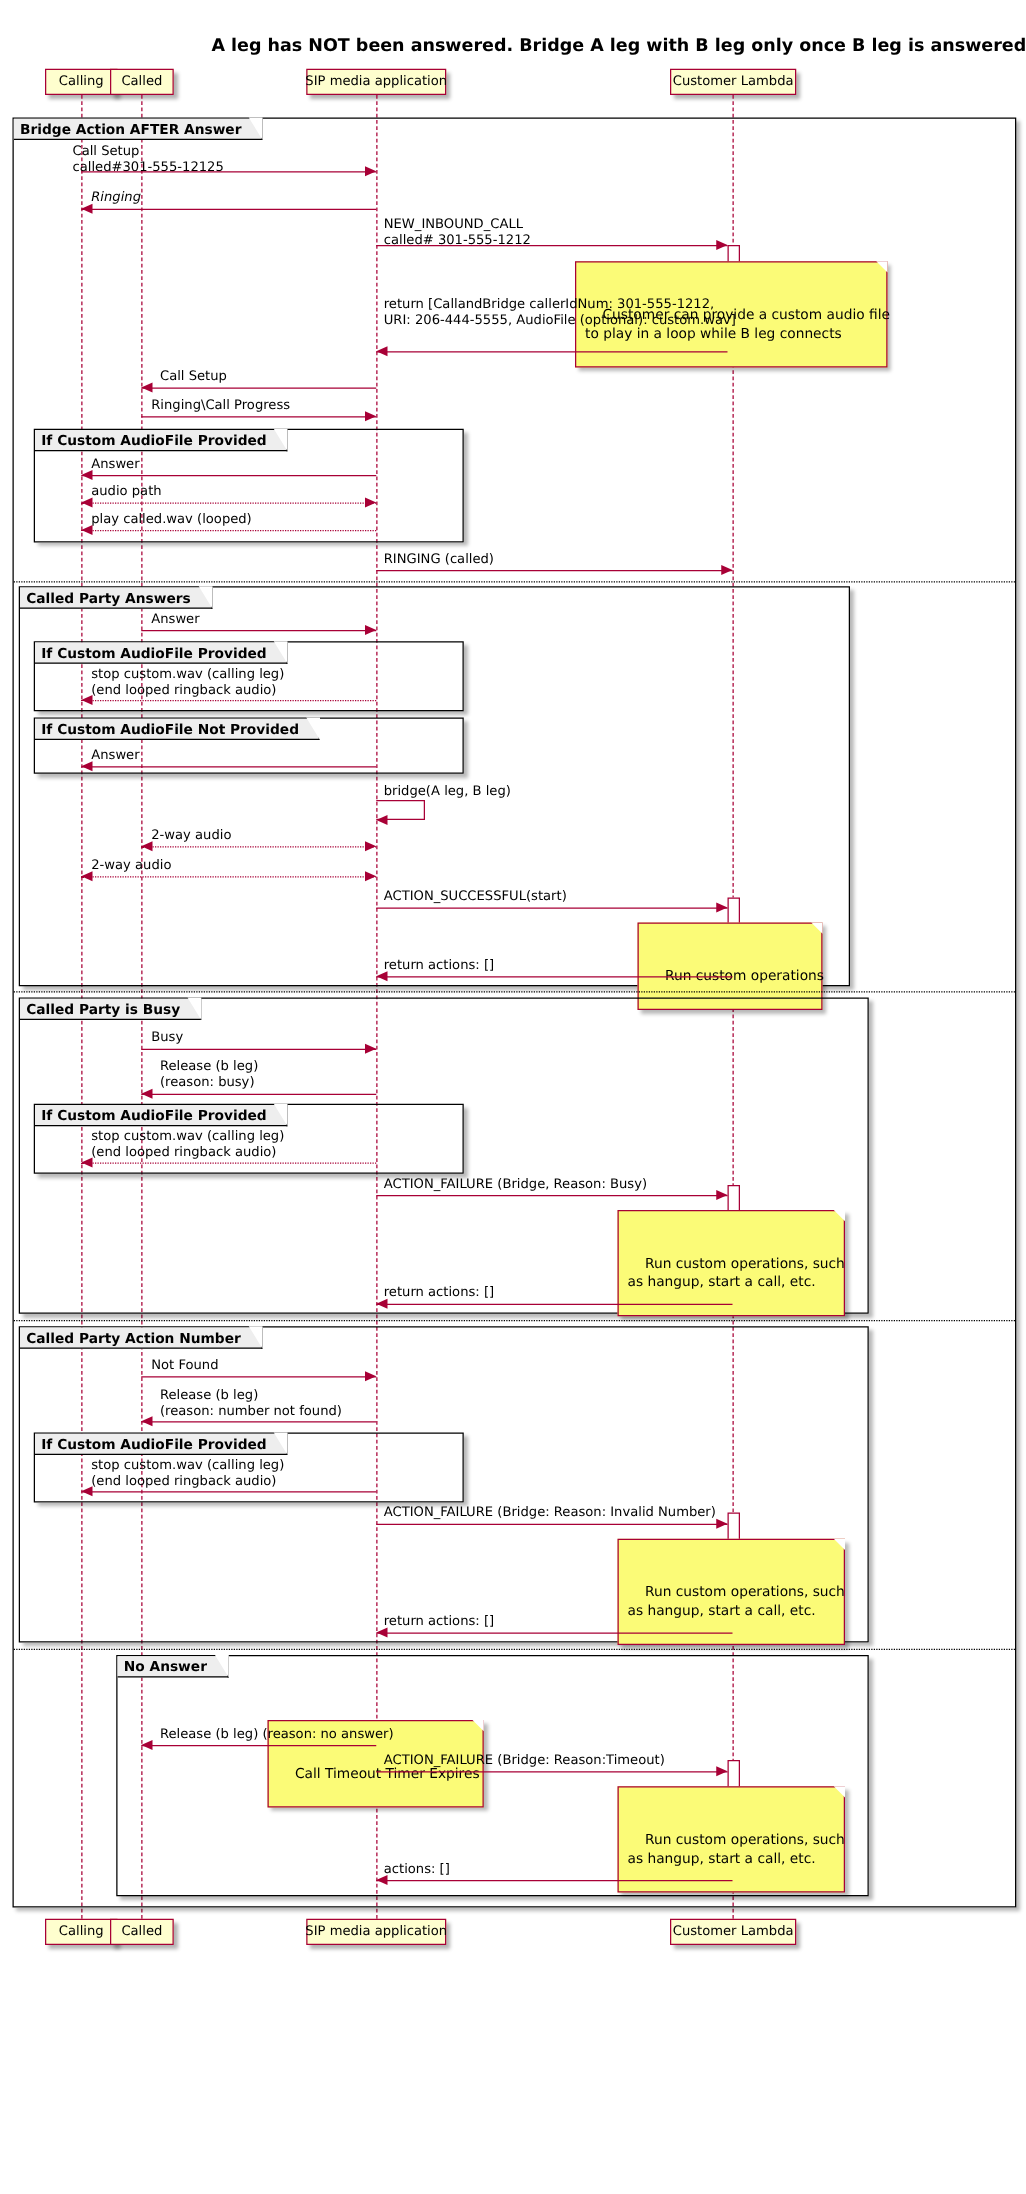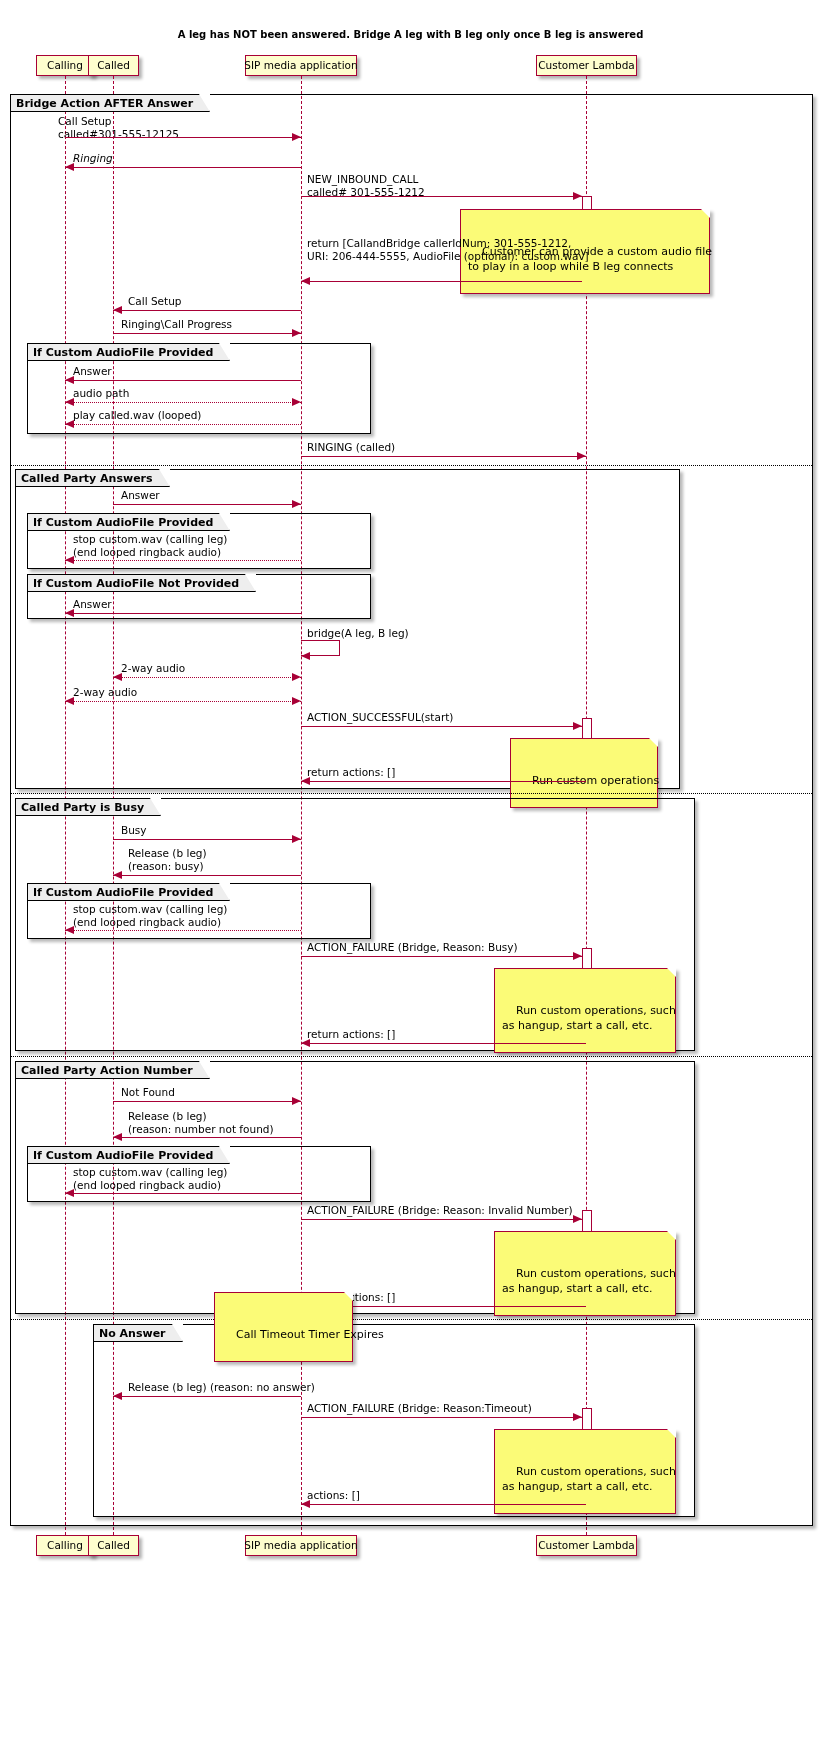--- a/index.html
+++ b/index.html
@@ -6,21 +6,21 @@
   body{
     font-family:"DejaVu Sans","Liberation Sans",sans-serif;
     color:#000;
     -webkit-font-smoothing:none;
   }
   #canvas{position:relative;width:821px;height:1755px;overflow:hidden;background:#fff;}
 
   
   .title{position:absolute;left:0;width:821px;text-align:center;font-weight:bold;color:#000;}
   .title-main{top:8px;font-size:15px;}
-  .title-sub{top:29px;font-size:10px;}
+  .title-sub{top:29px;font-size:14px;text-align:right;}
 
   
   .pbox{
     position:absolute;box-sizing:border-box;
     background:#FEFECE;border:1.4px solid #A80036;
     font-size:10.5px;line-height:1;color:#000;
     display:flex;align-items:center;justify-content:center;
     box-shadow:3px 3px 3px rgba(0,0,0,.30);
     white-space:nowrap;padding:0 6px;height:21px;
   }
@@ -352,21 +352,21 @@
   <div class="msg" style="left:301px; top:1306px; width:285px;">
     <div class="ln solid"></div>
       <div class="ah ah-l" style="left:0px;"></div>
   </div>
 
   <div class="altsep" style="left:11px; top:1319px; width:801px;"></div>
 
   <div class="frame-thin" style="left:93px; top:1324px; width:602px; height:193px;"></div>
   <div class="frame-label" style="left:94px; top:1325px;">No Answer</div>
 
-  <div class="note" style="left:214px; top:1292px; width:139px;">
+  <div class="note" style="left:214px; top:1376px; width:173px;">
     <span class="foldline"></span><span class="fold"></span>
     <span>Call Timeout Timer Expires</span>
   </div>
 
   <div class="mlabel" style="left:128px; top:1381px;">Release (b leg) (reason: no answer)</div>
   <div class="msg" style="left:113px; top:1396px; width:188px;">
     <div class="ln solid"></div>
       <div class="ah ah-l" style="left:0px;"></div>
   </div>
 

